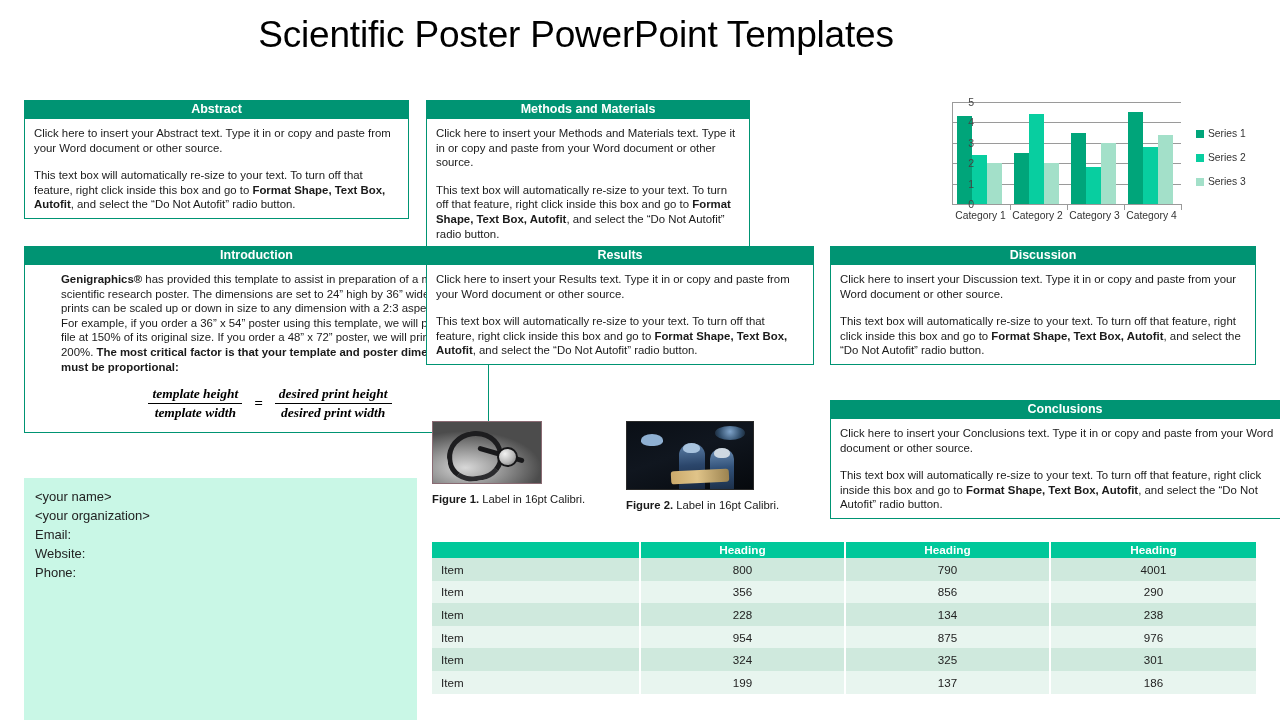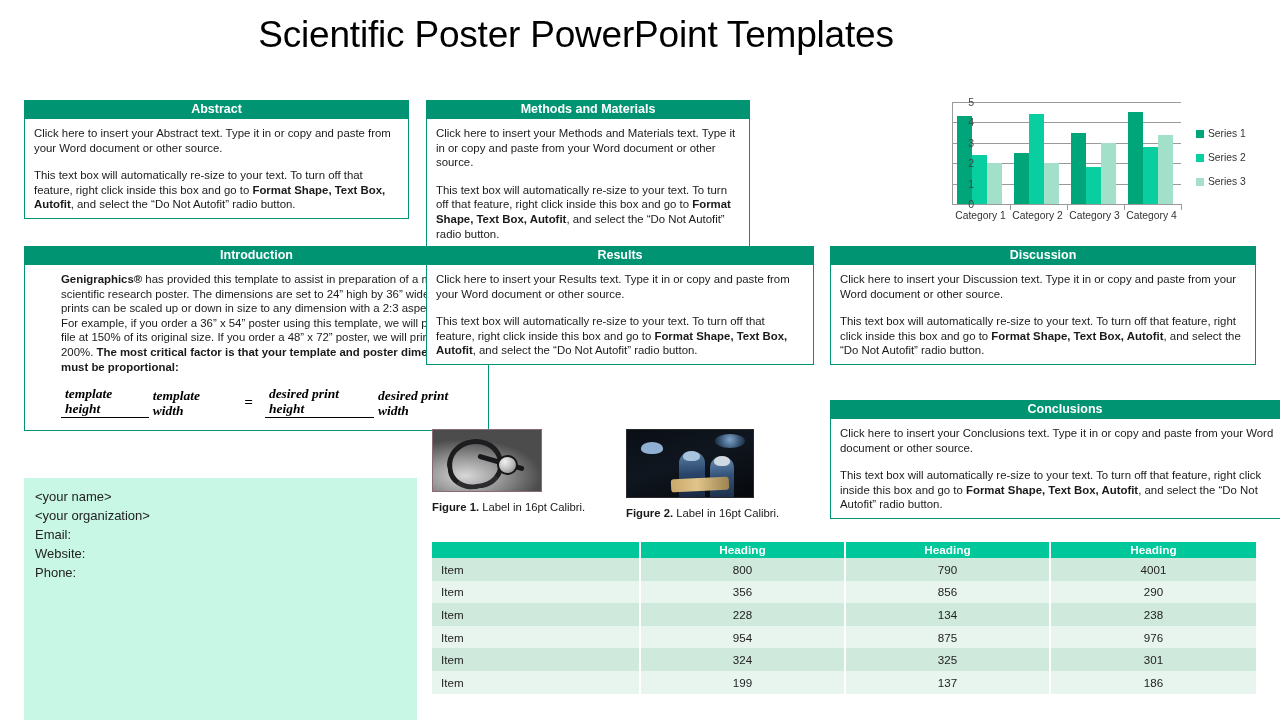--- a/index.html
+++ b/index.html
@@ -84,21 +84,21 @@
     margin-top: 12px;
     margin-bottom: 8px;
     font-family: "Liberation Serif", serif;
     font-style: italic;
     font-weight: bold;
     font-size: 13.5px;
     color: #000;
   }
   .frac {
     display: inline-flex;
-    flex-direction: row;
+    flex-direction: column;
     align-items: center;
   }
   .frac .num {
     padding: 0 4px 1px 4px;
     border-bottom: 1.4px solid #000;
   }
   .frac .den {
     padding: 2px 4px 0 4px;
   }
   .eq-sign {
@@ -203,21 +203,21 @@
   }
 
   
   #figures-row {
     position: absolute;
     left: 432px;
     top: 413px;
     width: 390px;
     height: 95px;
   }
-  .figure-block { position: absolute; top: 16px; }
+  .figure-block { position: absolute; top: 8px; }
   #figure-1-block { left: 0px; }
   #figure-2-block { left: 194px; }
   .fig-img {
     border: 1px solid #8a6b73;
     box-sizing: border-box;
     position: relative;
     overflow: hidden;
   }
   #figure-1-image {
     width: 110px; height: 63px;

